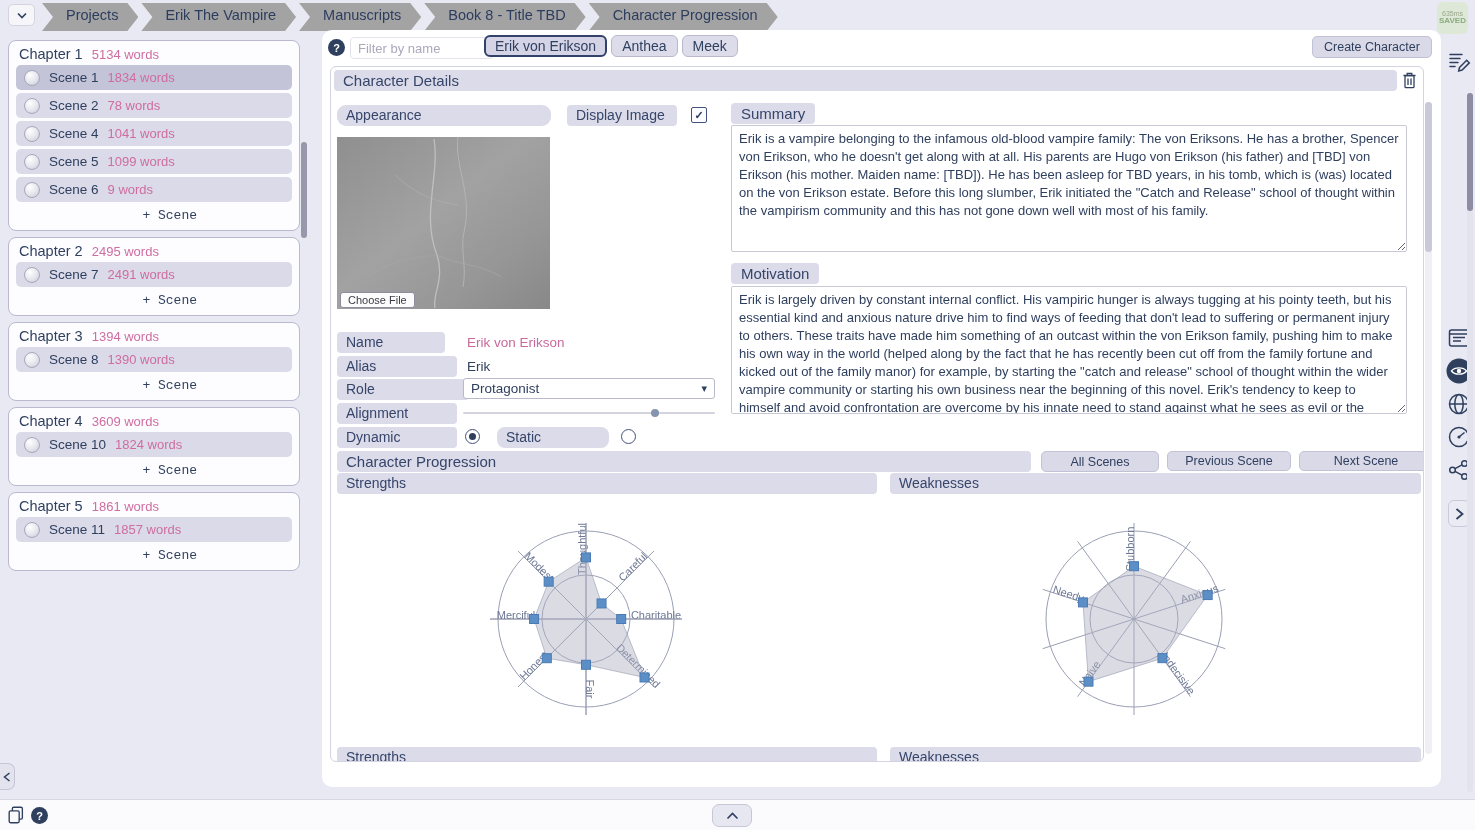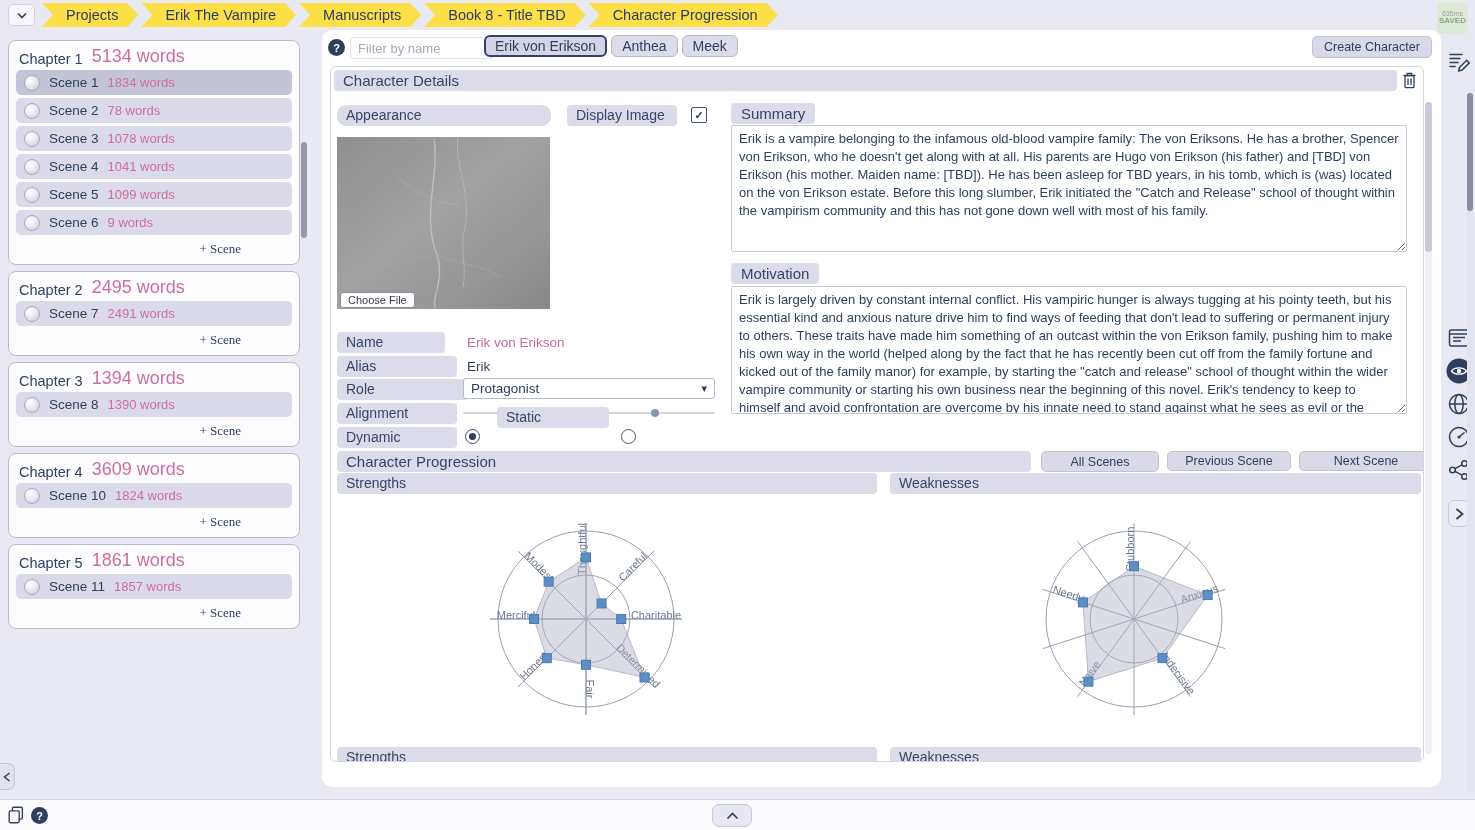--- a/index.html
+++ b/index.html
@@ -7,47 +7,47 @@
          font-family:"Liberation Sans",sans-serif;color:#2f3f5e;overflow:hidden;}
   .abs{position:absolute;}
   .pink{color:#cf6da1;}
   .b{font-weight:bold;}
 
   
   .topbar{position:absolute;left:0;top:0;width:100%;height:30px;}
   .dd-btn{position:absolute;left:8px;top:4px;width:27px;height:22px;background:#f6f6fa;
           border:1px solid #d4d4e1;border-radius:5px;display:flex;align-items:center;justify-content:center;cursor:pointer;}
   .breadcrumbs{position:absolute;left:42px;top:3px;display:flex;gap:3px;}
-  .crumb{height:24px;line-height:24px;padding:0 20px 0 24px;background:#fde047;color:#2d3d5f;
+  .crumb{height:16px;line-height:24px;padding:0 20px 12px 24px;background:#a3a3a3;color:#2d3d5f;
          font-size:14.5px;white-space:nowrap;cursor:pointer;
          clip-path:polygon(0 0,calc(100% - 11px) 0,100% 50%,calc(100% - 11px) 100%,0 100%,11px 50%);}
   .saved-badge{position:absolute;left:1437px;top:2px;width:31px;height:32px;background:#dde9d6;border-radius:6px;
                display:flex;flex-direction:column;align-items:center;justify-content:center;line-height:1.1;}
   .saved-time{font-size:7px;color:#9aa78e;}
   .saved-label{font-size:8px;font-weight:bold;color:#8caa80;}
   .compose-ic{position:absolute;left:1446px;top:48px;width:26px;height:26px;cursor:pointer;}
 
   
   .sidebar{position:absolute;left:4px;top:32px;width:306px;height:760px;overflow:hidden;padding:2px 0 0 4px;box-sizing:border-box;}
   .act-card{width:292px;box-sizing:border-box;background:#fdfdff;border:1px solid #a9a9c0;border-radius:6px;
             padding:5px 9px;font-size:14px;line-height:1.32;}
   .seq-card{width:292px;box-sizing:border-box;background:#d2d2e4;border-radius:6px;margin-top:6px;
             padding:6px 9px;font-size:14px;line-height:1.32;}
   .chapter-card{width:292px;box-sizing:border-box;background:#fdfdff;border:1px solid #b9b9cf;border-radius:8px;
                 margin-top:6px;padding-bottom:3px;display:flex;flex-direction:column;}
   .chapter-head{display:flex;align-items:flex-end;gap:9px;padding:5px 10px 3px;font-size:14.5px;}
-  .chapter-words{font-size:18px;}
+  .chapter-words{font-size:13px;}
   .scene-row{height:25px;margin:0 7px 3px;border-radius:5px;background:#dadae8;display:flex;align-items:center;
              gap:9px;padding:0 8px;font-size:13.5px;cursor:pointer;}
   .scene-row.selected{background:#c4c4d8;}
   .scene-bullet{width:14px;height:14px;border-radius:50%;flex:0 0 auto;border:1px solid #a8a8bc;
                 background:radial-gradient(circle at 35% 30%,#ffffff,#e2e2ea 60%,#c2c2d0);}
   .scene-words{font-size:13px;}
   .add-scene{background:none;border:none;color:#2f3f5e;font-size:13px;cursor:pointer;
-             margin:2px 52px 3px auto;font-family:Liberation Serif, serif;}
+             margin:2px 96px 3px auto;font-family:Liberation Mono, monospace;}
   .side-scroll{position:absolute;left:301px;top:142px;width:6px;height:96px;background:#9898ab;border-radius:3px;cursor:pointer;}
   .side-collapse{position:absolute;left:0;top:763px;width:15px;height:27px;background:#e3e3ee;border:1px solid #c5c5d7;
                  border-left:none;border-radius:0 7px 7px 0;padding:0;cursor:pointer;display:flex;align-items:center;justify-content:center;}
 
   
   .panel{position:absolute;left:322px;top:30px;width:1119px;height:757px;background:#ffffff;border-radius:10px;}
   .help-btn{width:17px;height:17px;border-radius:50%;background:#2f3f5e;color:#fff;font-size:11px;font-weight:bold;
             display:flex;align-items:center;justify-content:center;cursor:pointer;}
   .filter{position:absolute;left:28px;top:7px;width:128px;height:20px;border:1px solid #e3e3ec;border-radius:4px;
           font-size:13px;color:#2f3f5e;padding:0 7px;font-family:inherit;background:#fff;}
@@ -161,25 +161,20 @@
       <span class="scene-name">Scene 1</span>
       <span class="scene-words pink">1834 words</span>
     </div>
             <div class="scene-row">
       <span class="scene-bullet"></span>
       <span class="scene-name">Scene 2</span>
       <span class="scene-words pink">78 words</span>
     </div>
             <div class="scene-row">
       <span class="scene-bullet"></span>
-      <span class="scene-name">Scene 3</span>
-      <span class="scene-words pink">1078 words</span>
-    </div>
-            <div class="scene-row">
-      <span class="scene-bullet"></span>
       <span class="scene-name">Scene 4</span>
       <span class="scene-words pink">1041 words</span>
     </div>
             <div class="scene-row">
       <span class="scene-bullet"></span>
       <span class="scene-name">Scene 5</span>
       <span class="scene-words pink">1099 words</span>
     </div>
             <div class="scene-row">
       <span class="scene-bullet"></span>
@@ -308,21 +303,21 @@
         <span>Protagonist</span>
         <span class="role-caret">▾</span>
       </div>
       <div class="bar" style="left:6px;top:336px;width:120px;">Alignment</div>
       <div class="slider">
         <div class="slider-track"></div>
         <div class="slider-thumb" style="left: 76%;"></div>
       </div>
       <div class="bar" style="left:6px;top:360px;width:120px;">Dynamic</div>
       <div class="radio on" style="left:134px;top:362px;"></div>
-      <div class="bar" style="left:166px;top:340px;width:112px;">Static</div>
+      <div class="bar" style="left:166px;top:360px;width:112px;border-radius:8px;">Static</div>
       <div class="radio" style="left:290px;top:362px;"></div>
 
       <div class="pill" style="left:400px;top:36px;">Summary</div>
       <textarea class="ta" style="left: 400px; top: 58px; width: 676px; height: 127px;">Erik is a vampire belonging to the infamous old-blood vampire family: The von Eriksons. He has a brother, Spencer von Erikson, who he doesn't get along with at all. His parents are Hugo von Erikson (his father) and [TBD] von Erikson (his mother. Maiden name: [TBD]). He has been asleep for TBD years, in his tomb, which is (was) located on the von Erikson estate. Before this long slumber, Erik initiated the "Catch and Release" school of thought within the vampirism community and this has not gone down well with most of his family.</textarea>
       <div class="pill" style="left:400px;top:196px;">Motivation</div>
       <textarea class="ta" style="left: 400px; top: 219px; width: 676px; height: 128px;">Erik is largely driven by constant internal conflict. His vampiric hunger is always tugging at his pointy teeth, but his essential kind and anxious nature drive him to find ways of feeding that don't lead to suffering or permanent injury to others. These traits have made him something of an outcast within the von Erikson family, pushing him to make his own way in the world (helped along by the fact that he has recently been cut off from the family fortune and kicked out of the family manor) for example, by starting the "catch and release" school of thought within the wider vampire community or starting his own business near the beginning of this novel. Erik's tendency to keep to himself and avoid confrontation are overcome by his innate need to stand against what he sees as evil or the unnecessary suffering of those unable to protect themselves.</textarea>
 
       <div class="bar hd" style="left:6px;top:384px;width:694px;">Character Progression</div>
       <button class="btn abs" style="left:710px;top:384px;width:118px;height:21px;">All Scenes</button>
       <button class="btn abs" style="left:836px;top:384px;width:124px;height:20px;">Previous Scene</button>

